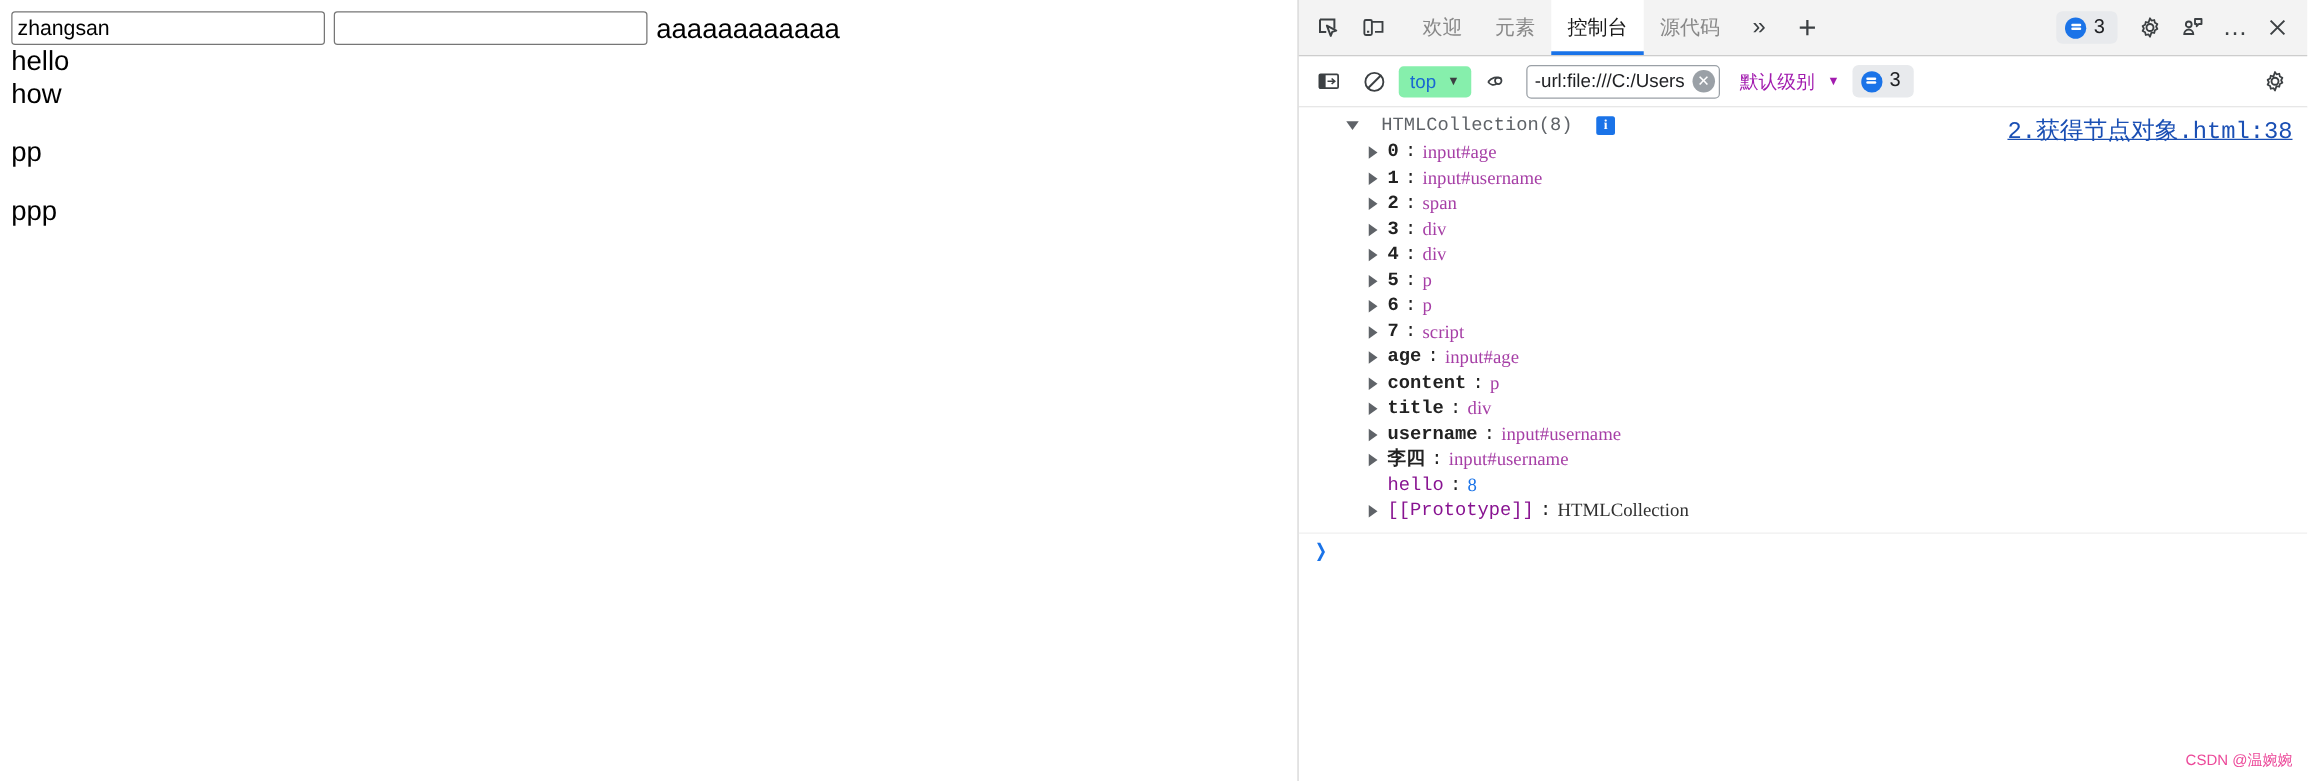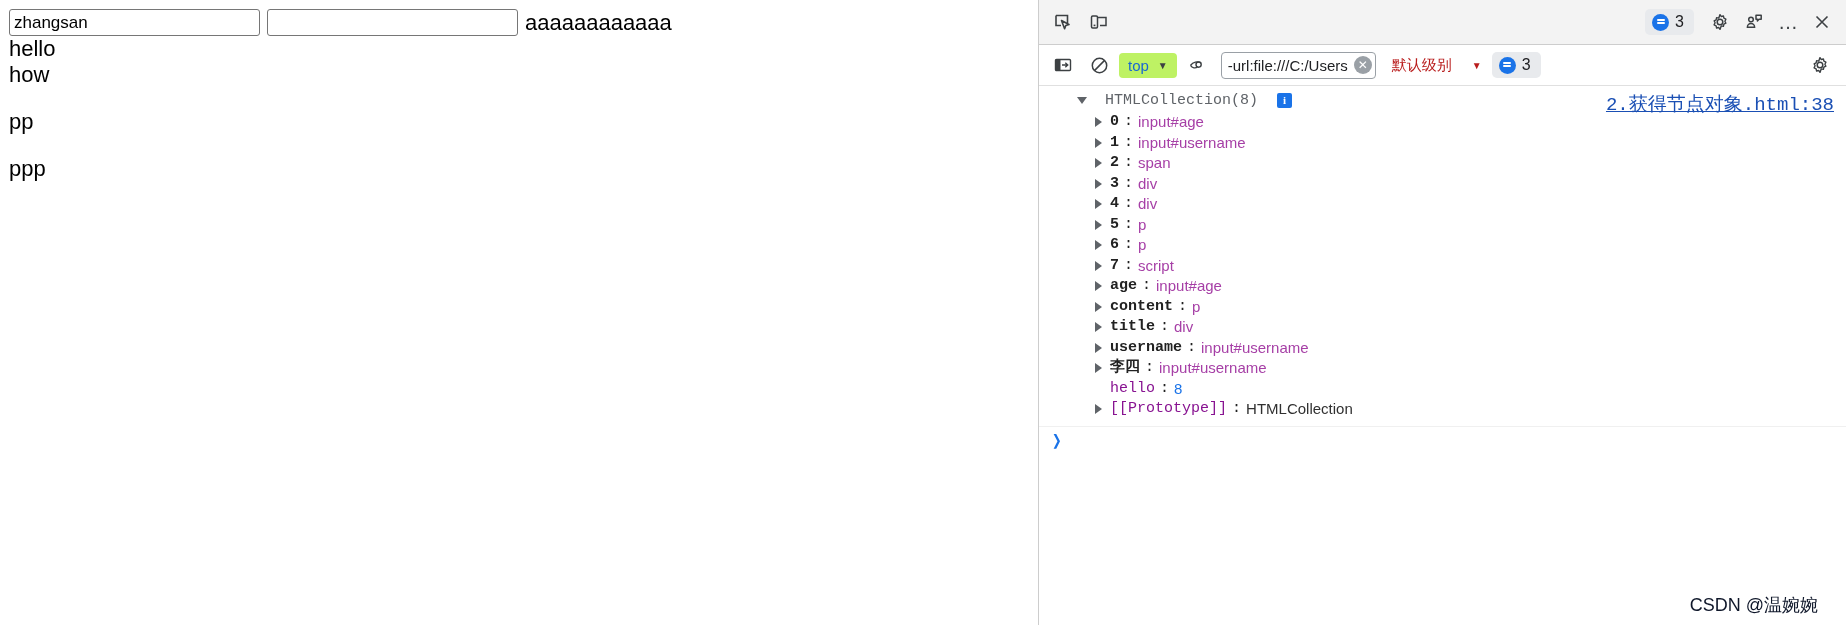--- a/index.html
+++ b/index.html
@@ -196,41 +196,41 @@
     align-items: center;
     gap: 4px;
     padding: 0 10px 0 8px;
     background: #ffffff;
     border-bottom: 1px solid #e0e0e0;
   }
   .sel-dropdown {
     display: flex;
     align-items: center;
     gap: 9px;
-    background: #bef264;
+    background: #86efac;
     border-radius: 4px;
     padding: 4px 9px;
     cursor: pointer;
     font-size: 15px;
     color: #1967d2;
     user-select: none;
     text-align: center;
   }
   .sel-dropdown .caret {
     font-size: 10px;
     color: #3c4043;
   }
   .level-dropdown {
     display: flex;
     align-items: center;
-    gap: 20px;
+    gap: 10px;
     padding: 4px 6px;
     cursor: pointer;
     font-size: 15px;
-    color: #b91c1c;
+    color: #a21caf;
     user-select: none;
     border-radius: 4px;
   }
   .filter-wrap {
     position: relative;
     display: flex;
     align-items: center;
     height: 27px;
     border: 1px solid #9aa0a6;
     border-radius: 4px;
@@ -364,21 +364,21 @@
     color: #881391;
     font-weight: normal;
   }
   .prop-key.proto {
     color: #881391;
     font-weight: normal;
   }
   .colon { color: #222222; }
   .prop-val {
     color: #a63fa6;
-    font-family: Liberation Sans, sans-serif;
+    font-family: Liberation Serif, serif;
   }
   .prop-val.num {
     color: #1a73e8;
   }
   .prop-val.plainvalue {
     color: #303030;
   }
   .prompt-row {
     display: flex;
     align-items: flex-start;
@@ -393,24 +393,24 @@
     user-select: none;
   }
   .prompt-input {
     flex: 1;
     height: 20px;
   }
 
   
   .watermark {
     position: absolute;
-    right: 28px;
+    right: 12px;
     bottom: 8px;
-    color: #0f172a;
-    font-size: 18px;
+    color: #ec4899;
+    font-size: 12px;
     font-family: "Liberation Sans", sans-serif;
     user-select: none;
   }
   svg { display: block; }
 </style>
 </head>
 <body>
 
 <div class="screen">
 
@@ -444,20 +444,40 @@
         </button>
         <button class="icon-btn">
           <svg width="20" height="20" viewBox="0 0 20 20">
             <rect x="2.5" y="4" width="6" height="12" rx="1.2" fill="none" stroke="#3c4043" stroke-width="1.5"></rect>
             <path d="M8.5 5.5h8.5v8h-6" fill="none" stroke="#3c4043" stroke-width="1.5"></path>
             <rect x="4.6" y="12.6" width="1.8" height="1.6" fill="#3c4043"></rect>
           </svg>
         </button>
       </div>
 
+      <div class="dt-tabs">
+        <div class="dt-tab">
+          <span>欢迎</span>
+        </div>
+        <div class="dt-tab">
+          <span>元素</span>
+        </div>
+        <div class="dt-tab active">
+          <span>控制台</span>
+        </div>
+        <div class="dt-tab">
+          <span>源代码</span>
+        </div>
+        <div class="dt-tab">
+          <span style="font-size:19px;color:#3c4043;">»</span>
+        </div>
+        <div class="dt-tab">
+          <span style="font-size:25px;color:#3c4043;font-weight:300;line-height:1;">+</span>
+        </div>
+      </div>
 
       <div class="dt-tabbar-right">
         <div class="badge-pill">
           <span class="bubble"></span>
           <span class="count">3</span>
         </div>
         <button class="icon-btn">
           <svg width="20" height="20" viewBox="0 0 20 20">
             <circle cx="10" cy="10" r="2.8" fill="none" stroke="#3c4043" stroke-width="1.5"></circle>
             <path d="M10 2.6l1.2 1.9 2.2-.5.5 2.2 2 1-1 2 1 2-2 1-.5 2.2-2.2-.5L10 17.4l-1.2-1.9-2.2.5-.5-2.2-2-1 1-2-1-2 2-1 .5-2.2 2.2.5z" fill="none" stroke="#3c4043" stroke-width="1.4" stroke-linejoin="round"></path>

